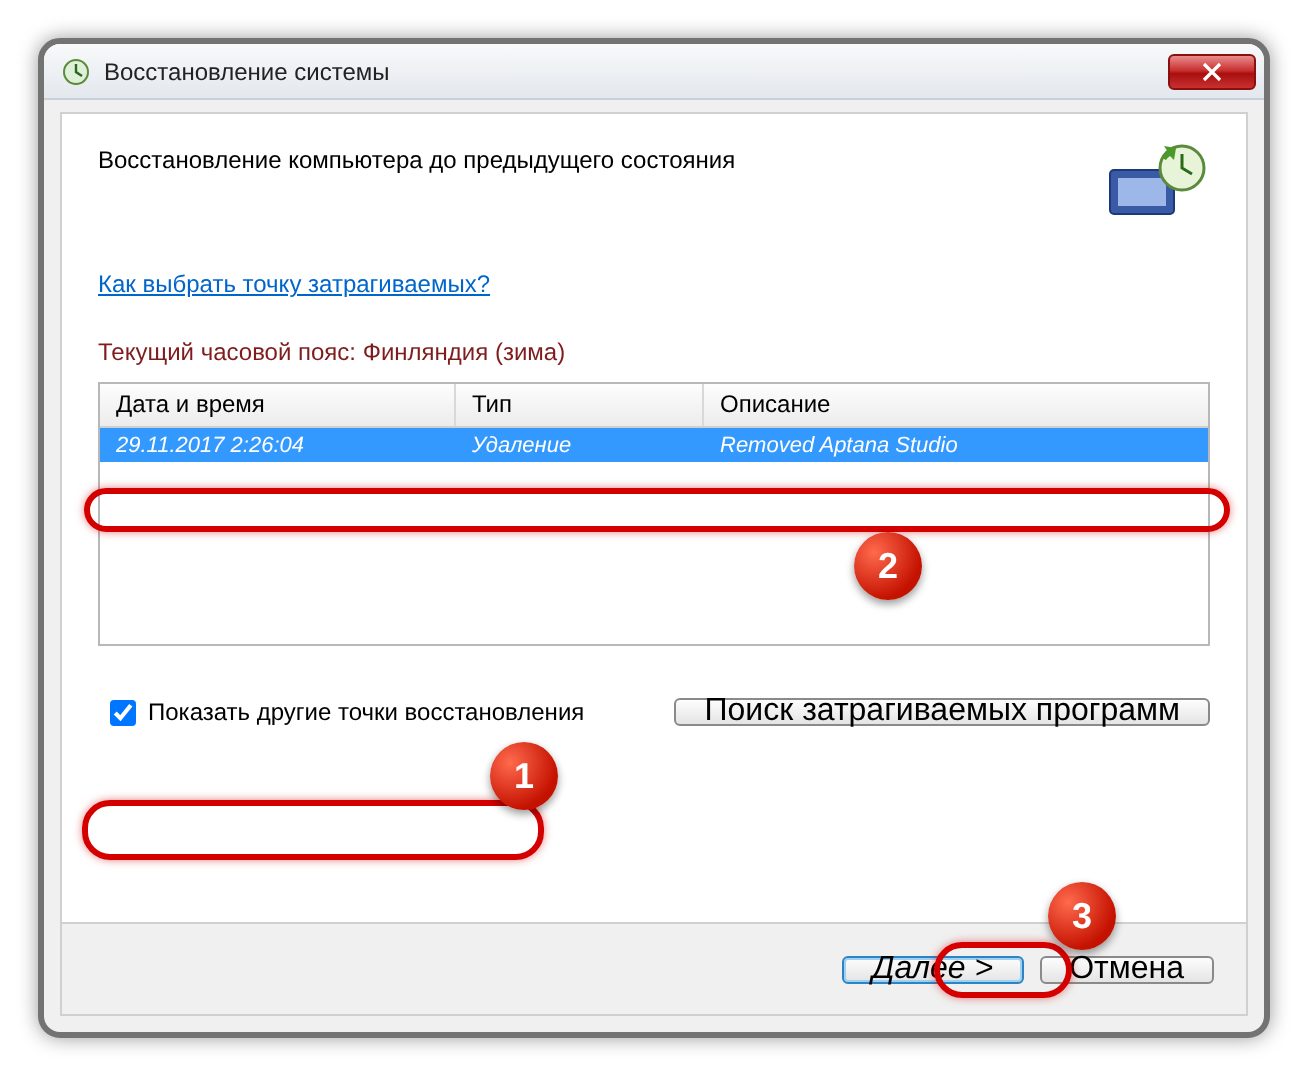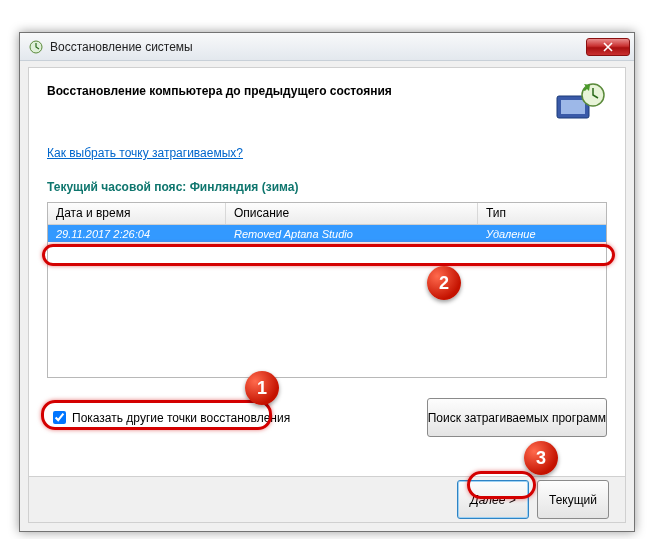--- a/index.html
+++ b/index.html
@@ -7,24 +7,24 @@
     margin: 0;
     width: 654px;
     height: 539px;
     background: transparent;
     font-family: "Segoe UI", Tahoma, sans-serif;
     font-size: 12px;
     position: relative;
   }
   .window {
     position: absolute;
-    left: 19px; top: 32px;
+    left: 19px; top: 19px;
     width: 616px; height: 500px;
-    border: 1px solid #737373;
-    border-radius: 0;
+    border: 3px solid #737373;
+    border-radius: 11px;
     background: #f0f0f0;
     box-shadow: 0 0 10px rgba(0,0,0,0.4);
     overflow: hidden;
   }
   .titlebar {
     height: 28px;
     background: linear-gradient(#f8f9fa, #e3e8ee);
     border-bottom: 1px solid #c8d0d8;
     display: flex;
     align-items: center;
@@ -51,29 +51,29 @@
     position: absolute;
     left: 8px; top: 34px; right: 8px; bottom: 8px;
     background: #fff;
     border: 1px solid #d0d0d0;
   }
   .header-row {
     display: flex;
     padding: 14px 18px 6px 18px;
     align-items: flex-start;
   }
-  .header-title { flex: 1; font-weight: bold; color: #000; font-size: 12px; padding-top:2px;}
+  .header-title { flex: 1; font-weight: normal; color: #000; font-size: 12px; padding-top:2px;}
   .biglogo { width: 54px; height: 44px; }
   .link-row { padding: 14px 18px 10px 18px; }
   .link-row a { color: #0066cc; text-decoration: underline; cursor: pointer; }
-  .tzrow { padding: 10px 18px 4px 18px; color: #0f766e; font-weight: bold; }
+  .tzrow { padding: 10px 18px 4px 18px; color: #7f1d1d; }
   .table-wrap {
     margin: 4px 18px 0 18px;
     border: 1px solid #b8b8b8;
-    height: 176px;
+    height: 132px;
     background: #fff;
     position: relative;
   }
   .thead {
     display: flex;
     height: 22px;
     background: linear-gradient(#fdfdfd, #ececec);
     border-bottom: 1px solid #cfcfcf;
   }
   .th {
@@ -102,26 +102,26 @@
     align-items: center;
   }
   .cbwrap {
     display: flex; align-items: center;
     padding: 6px 10px 6px 6px;
   }
   .cbwrap input { margin: 0 6px 0 0; }
   .spacer { flex: 1; }
   .btn {
     min-width: 72px;
-    height: 39px;
+    height: 14px;
     background: linear-gradient(#fdfdfd, #e4e4e4);
     border: 1px solid #8a8a8a;
     border-radius: 3px;
-    padding: 0 0;
-    font-size: 12px;
+    padding: 0 14px;
+    font-size: 16px;
     color: #000;
     cursor: pointer;
     display: inline-flex;
     align-items: center;
     justify-content: center;
   }
   .btn.wide { min-width: 168px; }
   .btn.primary {
     border: 1px solid #2e83c4;
     box-shadow: 0 0 0 1px #9cd1f4 inset;
@@ -197,42 +197,42 @@
 
     <div class="link-row">
       <a>Как выбрать точку затрагиваемых?</a>
     </div>
 
     <div class="tzrow">Текущий часовой пояс: Финляндия (зима)</div>
 
     <div class="table-wrap">
       <div class="thead">
         <div class="th col1">Дата и время</div>
+        <div class="th col3">Тип</div>
         <div class="th col2">Описание</div>
-        <div class="th col3">Тип</div>
       </div>
       <div class="trow">
         <div class="td col1">29.11.2017 2:26:04</div>
+        <div class="td col3">Удаление</div>
         <div class="td col2">Removed Aptana Studio</div>
-        <div class="td col3">Удаление</div>
       </div>
     </div>
 
     <div class="bottom-controls">
       <label class="cbwrap">
         <input type="checkbox" checked="" style="">
         <span>Показать другие точки восстановления</span>
       </label>
       <div class="spacer"></div>
       <button class="btn wide">Поиск затрагиваемых программ</button>
     </div>
 
     <div class="footer">
       <button class="btn primary">Далее &gt;</button>
-      <button class="btn">Текущий</button>
+      <button class="btn">Отмена</button>
     </div>
 
   </div>
 </div>
 
 <div class="ann-ring" style="left:42px; top:244px; width:573px; height:22px;"></div>
 <div class="ann-ring" style="left:41px; top:400px; width:231px; height:30px;"></div>
 <div class="ann-ring" style="left:467px; top:471px; width:69px; height:28px;"></div>
 
 <div class="ann-badge" style="left:245px; top:371px;">1</div>

